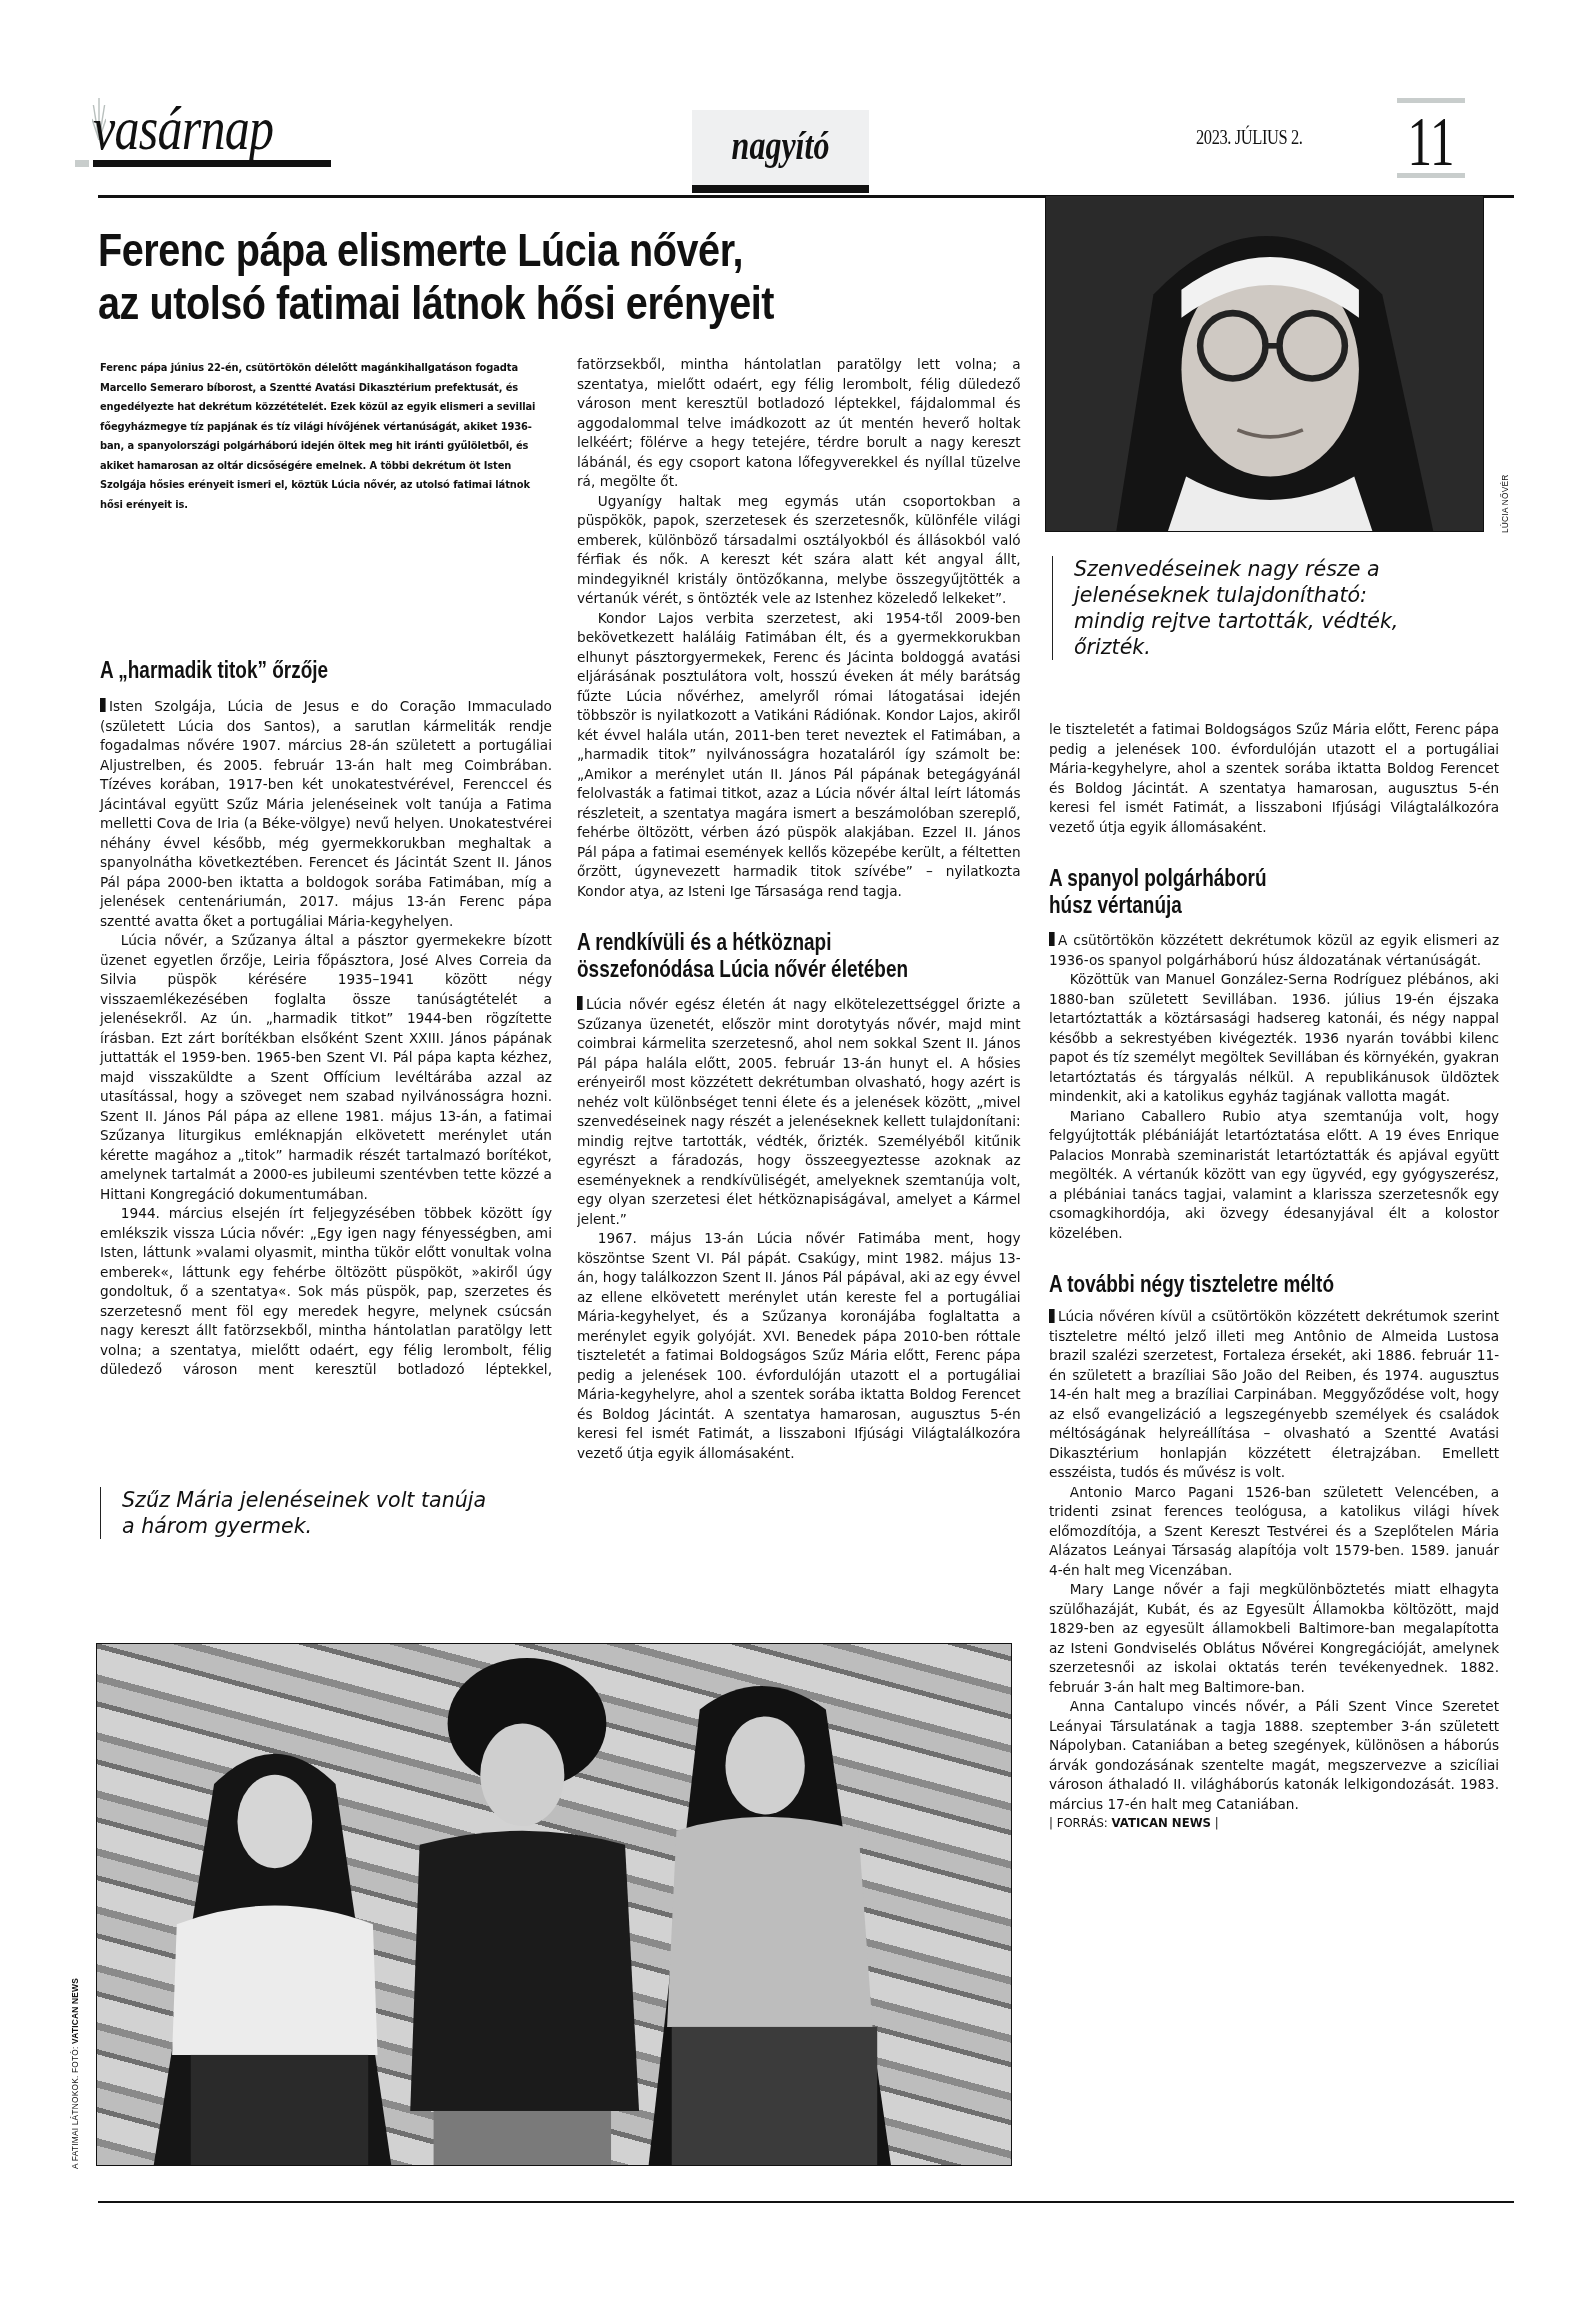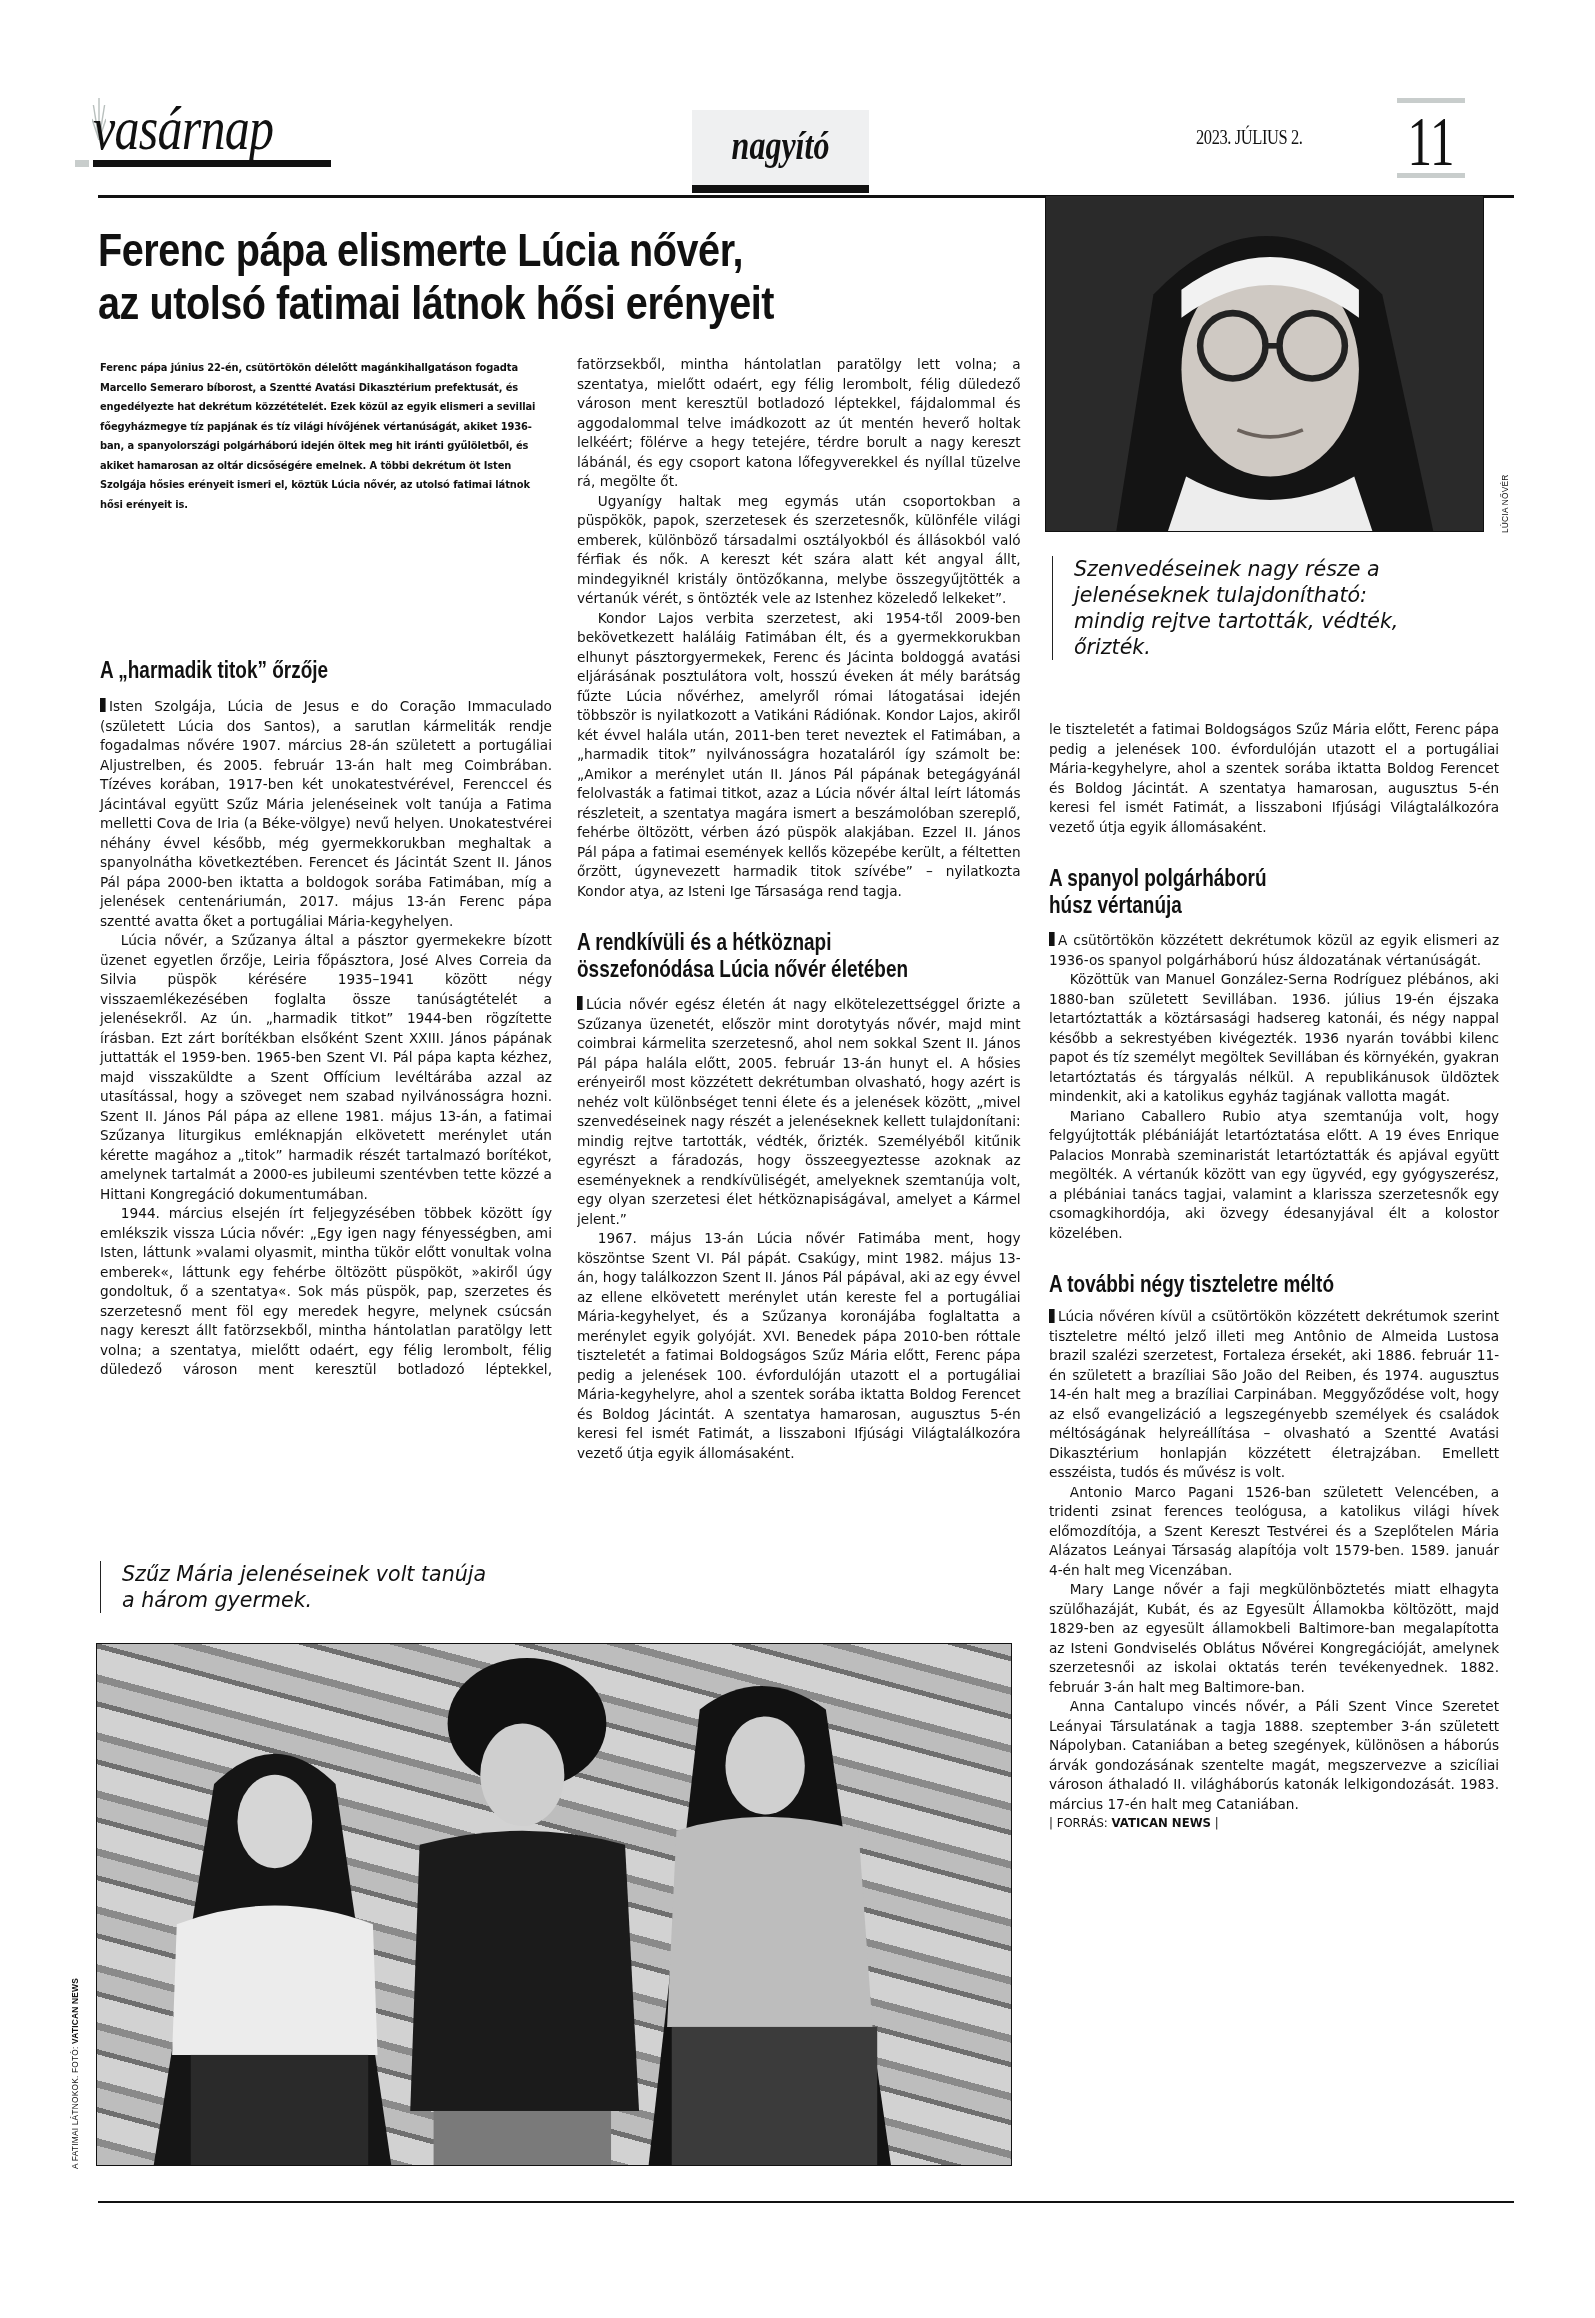--- a/index.html
+++ b/index.html
@@ -89,21 +89,21 @@
 <div class="abs col" style="left:100px; top:656px; width:474px;">
   <div class="col-inner" style="width:486px;">
     <h2 class="subhead">A „harmadik titok” őrzője</h2>
     <div style="height:13px"></div>
     <p class="first"><span class="bar"></span><span>Isten Szolgája, Lúcia de Jesus e do Coração Immaculado (született Lúcia dos Santos), a sarutlan kármeliták rendje fogadalmas nővére 1907. március 28-án született a portugáliai Aljustrelben, és 2005. február 13-án halt meg Coimbrában. Tízéves korában, 1917-ben két unokatestvérével, Ferenccel és Jácintával együtt Szűz Mária jelenéseinek volt tanúja a Fatima melletti Cova de Iria (a Béke-völgye) nevű helyen. Unokatestvérei néhány évvel később, még gyermekkorukban meghaltak a spanyolnátha következtében. Ferencet és Jácintát Szent II. János Pál pápa 2000-ben iktatta a boldogok sorába Fatimában, míg a jelenések centenáriumán, 2017. május 13-án Ferenc pápa szentté avatta őket a portugáliai Mária-kegyhelyen.</span></p>
     <p>Lúcia nővér, a Szűzanya által a pásztor gyermekekre bízott üzenet egyetlen őrzője, Leiria főpásztora, José Alves Correia da Silvia püspök kérésére 1935–1941 között négy visszaemlékezésében foglalta össze tanúságtételét a jelenésekről. Az ún. „harmadik titkot” 1944-ben rögzítette írásban. Ezt zárt borítékban elsőként Szent XXIII. János pápának juttatták el 1959-ben. 1965-ben Szent VI. Pál pápa kapta kézhez, majd visszaküldte a Szent Offícium levéltárába azzal az utasítással, hogy a szöveget nem szabad nyilvánosságra hozni. Szent II. János Pál pápa az ellene 1981. május 13-án, a fatimai Szűzanya liturgikus emléknapján elkövetett merénylet után kérette magához a „titok” harmadik részét tartalmazó borítékot, amelynek tartalmát a 2000-es jubileumi szentévben tette közzé a Hittani Kongregáció dokumentumában.</p>
     <p style="max-height:176px; overflow:hidden;">1944. március elsején írt feljegyzésében többek között így emlékszik vissza Lúcia nővér: „Egy igen nagy fényességben, ami Isten, láttunk »valami olyasmit, mintha tükör előtt vonultak volna emberek«, láttunk egy fehérbe öltözött püspököt, »akiről úgy gondoltuk, ő a szentatya«. Sok más püspök, pap, szerzetes és szerzetesnő ment föl egy meredek hegyre, melynek csúcsán nagy kereszt állt fatörzsekből, mintha hántolatlan paratölgy lett volna; a szentatya, mielőtt odaért, egy félig lerombolt, félig düledező városon ment keresztül botladozó léptekkel, fájdalommal és aggodalommal telve imádkozott az út mentén heverő holtak lelkéért; fölérve a hegy tetejére, térdre borult a nagy kereszt lábánál, és egy csoport katona lőfegyverekkel és nyíllal tüzelve rá, megölte őt.</p>
   </div>
 </div>
 
-<div class="abs pull" style="left:100px; top:1561px; width:365px;">Szűz Mária jelenéseinek volt tanúja a három gyermek.</div>
+<div class="abs pull" style="left:100px; top:1487px; width:365px;">Szűz Mária jelenéseinek volt tanúja a három gyermek.</div>
 
 <div class="abs col" style="left:577px; top:354px; width:456px; height:1281px; overflow:hidden;">
   <div class="col-inner" style="width:477px;">
     <p class="first">fatörzsekből, mintha hántolatlan paratölgy lett volna; a szentatya, mielőtt odaért, egy félig lerombolt, félig düledező városon ment keresztül botladozó léptekkel, fájdalommal és aggodalommal telve imádkozott az út mentén heverő holtak lelkéért; fölérve a hegy tetejére, térdre borult a nagy kereszt lábánál, és egy csoport katona lőfegyverekkel és nyíllal tüzelve rá, megölte őt.</p>
     <p>Ugyanígy haltak meg egymás után csoportokban a püspökök, papok, szerzetesek és szerzetesnők, különféle világi emberek, különböző társadalmi osztályokból és állásokból való férfiak és nők. A kereszt két szára alatt két angyal állt, mindegyiknél kristály öntözőkanna, melybe összegyűjtötték a vértanúk vérét, s öntözték vele az Istenhez közeledő lelkeket”.</p>
     <p>Kondor Lajos verbita szerzetest, aki 1954-től 2009-ben bekövetkezett haláláig Fatimában élt, és a gyermekkorukban elhunyt pásztorgyermekek, Ferenc és Jácinta boldoggá avatási eljárásának posztulátora volt, hosszú éveken át mély barátság fűzte Lúcia nővérhez, amelyről római látogatásai idején többször is nyilatkozott a Vatikáni Rádiónak. Kondor Lajos, akiről két évvel halála után, 2011-ben teret neveztek el Fatimában, a „harmadik titok” nyilvánosságra hozataláról így számolt be: „Amikor a merénylet után II. János Pál pápának betegágyánál felolvasták a fatimai titkot, azaz a Lúcia nővér által leírt látomás részleteit, a szentatya magára ismert a beszámolóban szereplő, fehérbe öltözött, vérben ázó püspök alakjában. Ezzel II. János Pál pápa a fatimai események kellős közepébe került, a féltetten őrzött, úgynevezett harmadik titok szívébe” – nyilatkozta Kondor atya, az Isteni Ige Társasága rend tagja.</p>
     <div style="height:28px"></div>
     <h2 class="subhead">
       <span>A rendkívüli és a hétköznapi</span><br>
       <span>összefonódása Lúcia nővér életében</span>

